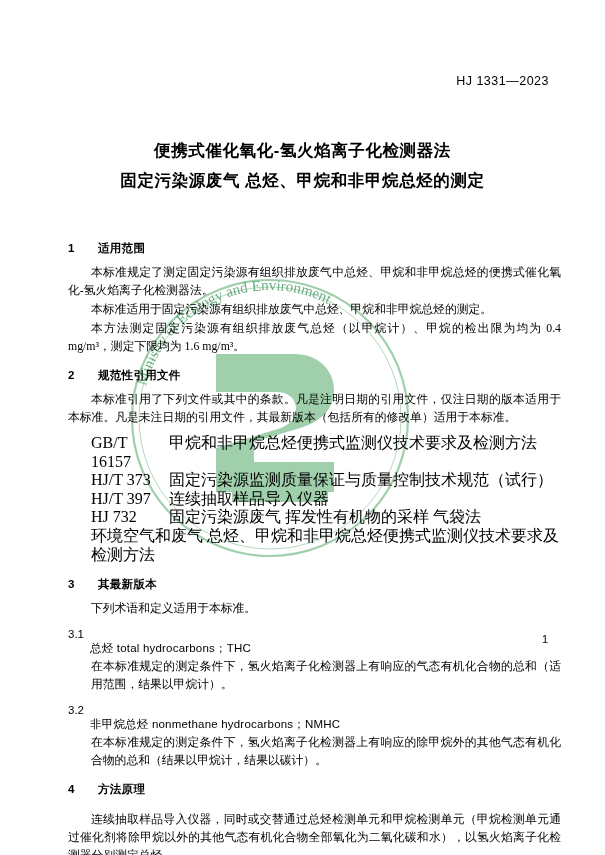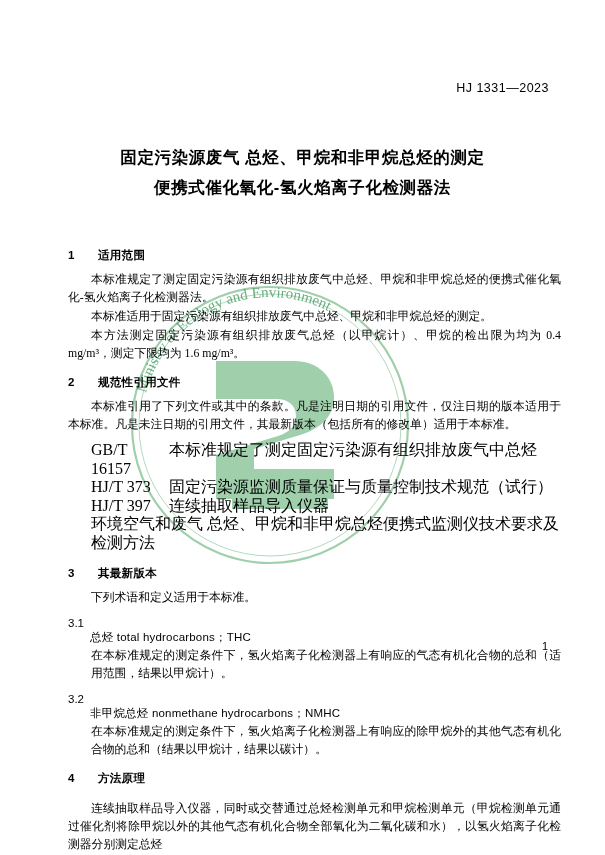--- a/index.html
+++ b/index.html
@@ -14,21 +14,20 @@
     color: #000000;
     position: relative;
     overflow: hidden;
   }
   .page {
     position: relative;
     width: 605px;
     height: 701px;
     box-sizing: border-box;
     padding: 0 84px;
-    margin-top: 7px;
   }
 
   
   .std-no {
     position: absolute;
     top: 74px;
     right: 56px;
     font-family: "Liberation Sans", "DejaVu Sans", sans-serif;
     font-size: 12.5px;
     letter-spacing: 0.5px;
@@ -156,50 +155,54 @@
         <path d="M96,86 h78 c24,0 40,16 40,36 c0,20 -14,32 -34,38 l-46,14 v20 h80 v30 h-118 v-44 l62,-19 c12,-4 18,-10 18,-20 c0,-11 -8,-17 -20,-17 h-60 z" fill="#7fbf8f"></path>
         <path d="M112,206 h96 v28 h-96 z" fill="#7fbf8f"></path>
       </g>
       <text font-family="Liberation Serif, serif" font-size="15" fill="#4f9f6a" opacity="0.85">
         <textPath href="#circPath" startOffset="4%">Ministry of Ecology and Environment</textPath>
       </text>
     </svg>
   </div>
 
   <div class="title-block">
+    <div class="title-line">便携式催化氧化-氢火焰离子化检测器法</div>
     <div class="title-line">固定污染源废气  总烃、甲烷和非甲烷总烃的测定</div>
-    <div class="title-line">便携式催化氧化-氢火焰离子化检测器法</div>
   </div>
 
   <div class="content">
 
     <div class="h2">
       <span class="num">1</span><span>适用范围</span>
     </div>
     <p class="para">本标准规定了测定固定污染源有组织排放废气中总烃、甲烷和非甲烷总烃的便携式催化氧化-氢火焰离子化检测器法。</p>
     <p class="para">本标准适用于固定污染源有组织排放废气中总烃、甲烷和非甲烷总烃的测定。</p>
     <p class="para">本方法测定固定污染源有组织排放废气总烃（以甲烷计）、甲烷的检出限为均为 0.4 mg/m³，测定下限均为 1.6 mg/m³。</p>
 
     <div class="h2">
       <span class="num">2</span><span>规范性引用文件</span>
     </div>
     <p class="para">本标准引用了下列文件或其中的条款。凡是注明日期的引用文件，仅注日期的版本适用于本标准。凡是未注日期的引用文件，其最新版本（包括所有的修改单）适用于本标准。</p>
 
     <div class="ref-list">
       <div class="ref-row">
         <span class="ref-code">GB/T 16157</span>
-        <span class="ref-title">本标准规定了测定固定污染源有组织排放废气中总烃</span>
+        <span class="ref-title">甲烷和非甲烷总烃便携式监测仪技术要求及检测方法</span>
       </div>
       <div class="ref-row">
         <span class="ref-code">HJ/T 373</span>
         <span class="ref-title">固定污染源监测质量保证与质量控制技术规范（试行）</span>
       </div>
       <div class="ref-row">
         <span class="ref-code">HJ/T 397</span>
         <span class="ref-title">连续抽取样品导入仪器</span>
+      </div>
+      <div class="ref-row">
+        <span class="ref-code">HJ 732</span>
+        <span class="ref-title">固定污染源废气 挥发性有机物的采样 气袋法</span>
       </div>
       <div class="ref-row">
         <span class="ref-title">环境空气和废气  总烃、甲烷和非甲烷总烃便携式监测仪技术要求及检测方法</span>
       </div>
     </div>
 
     <div class="h2">
       <span class="num">3</span><span>其最新版本</span>
     </div>
     <p class="para">下列术语和定义适用于本标准。</p>

